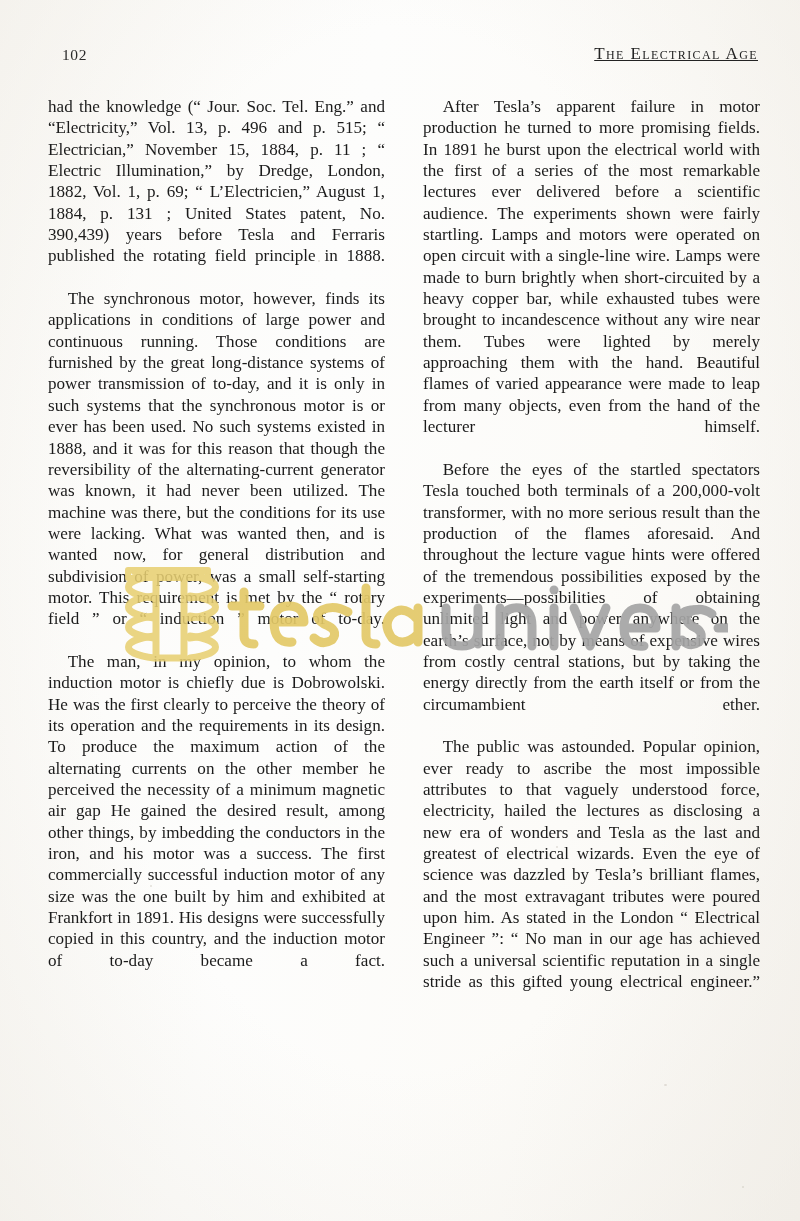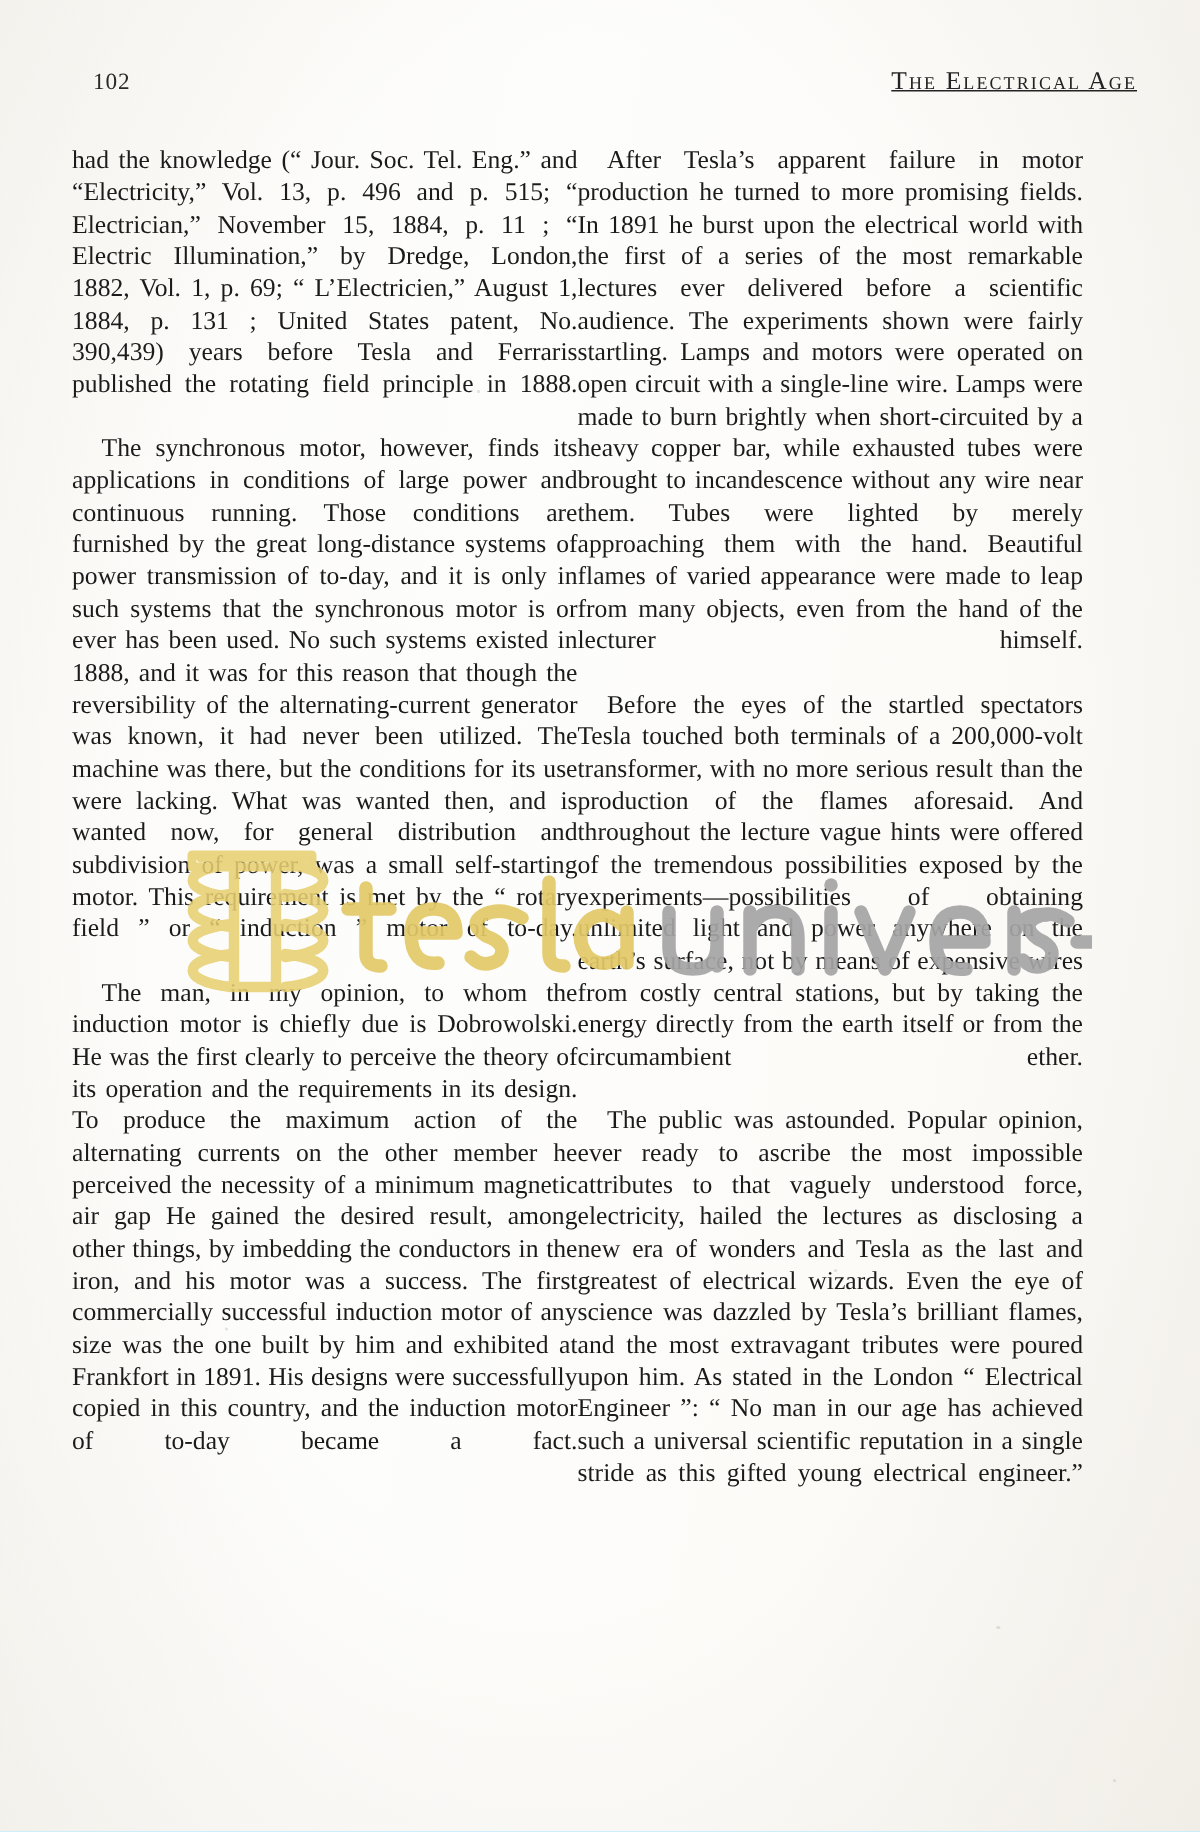--- a/index.html
+++ b/index.html
@@ -5,21 +5,21 @@
   html, body {
     margin: 0;
     padding: 0;
     background: #ffffff;
   }
 
   #page {
     position: relative;
     width: 800px;
     height: 1221px;
-    background: #7dd3fc;
+    background: #f9a8d4;
     overflow: hidden;
     font-family: "Liberation Serif", "DejaVu Serif", serif;
     color: #1a1a1a;
   }
 
   
   #paper-texture {
     position: absolute;
     inset: 0;
     background:
@@ -56,20 +56,21 @@
     text-decoration: underline;
   }
 
   
   #columns {
     position: absolute;
     top: 96px;
     left: 48px;
     width: 712px;
     display: flex;
+    gap: 38px;
   }
   .column {
     width: 337px;
   }
   .para {
     margin: 0;
     text-align: justify;
     text-justify: inter-word;
     font-size: 17.1px;
     line-height: 21.35px;

